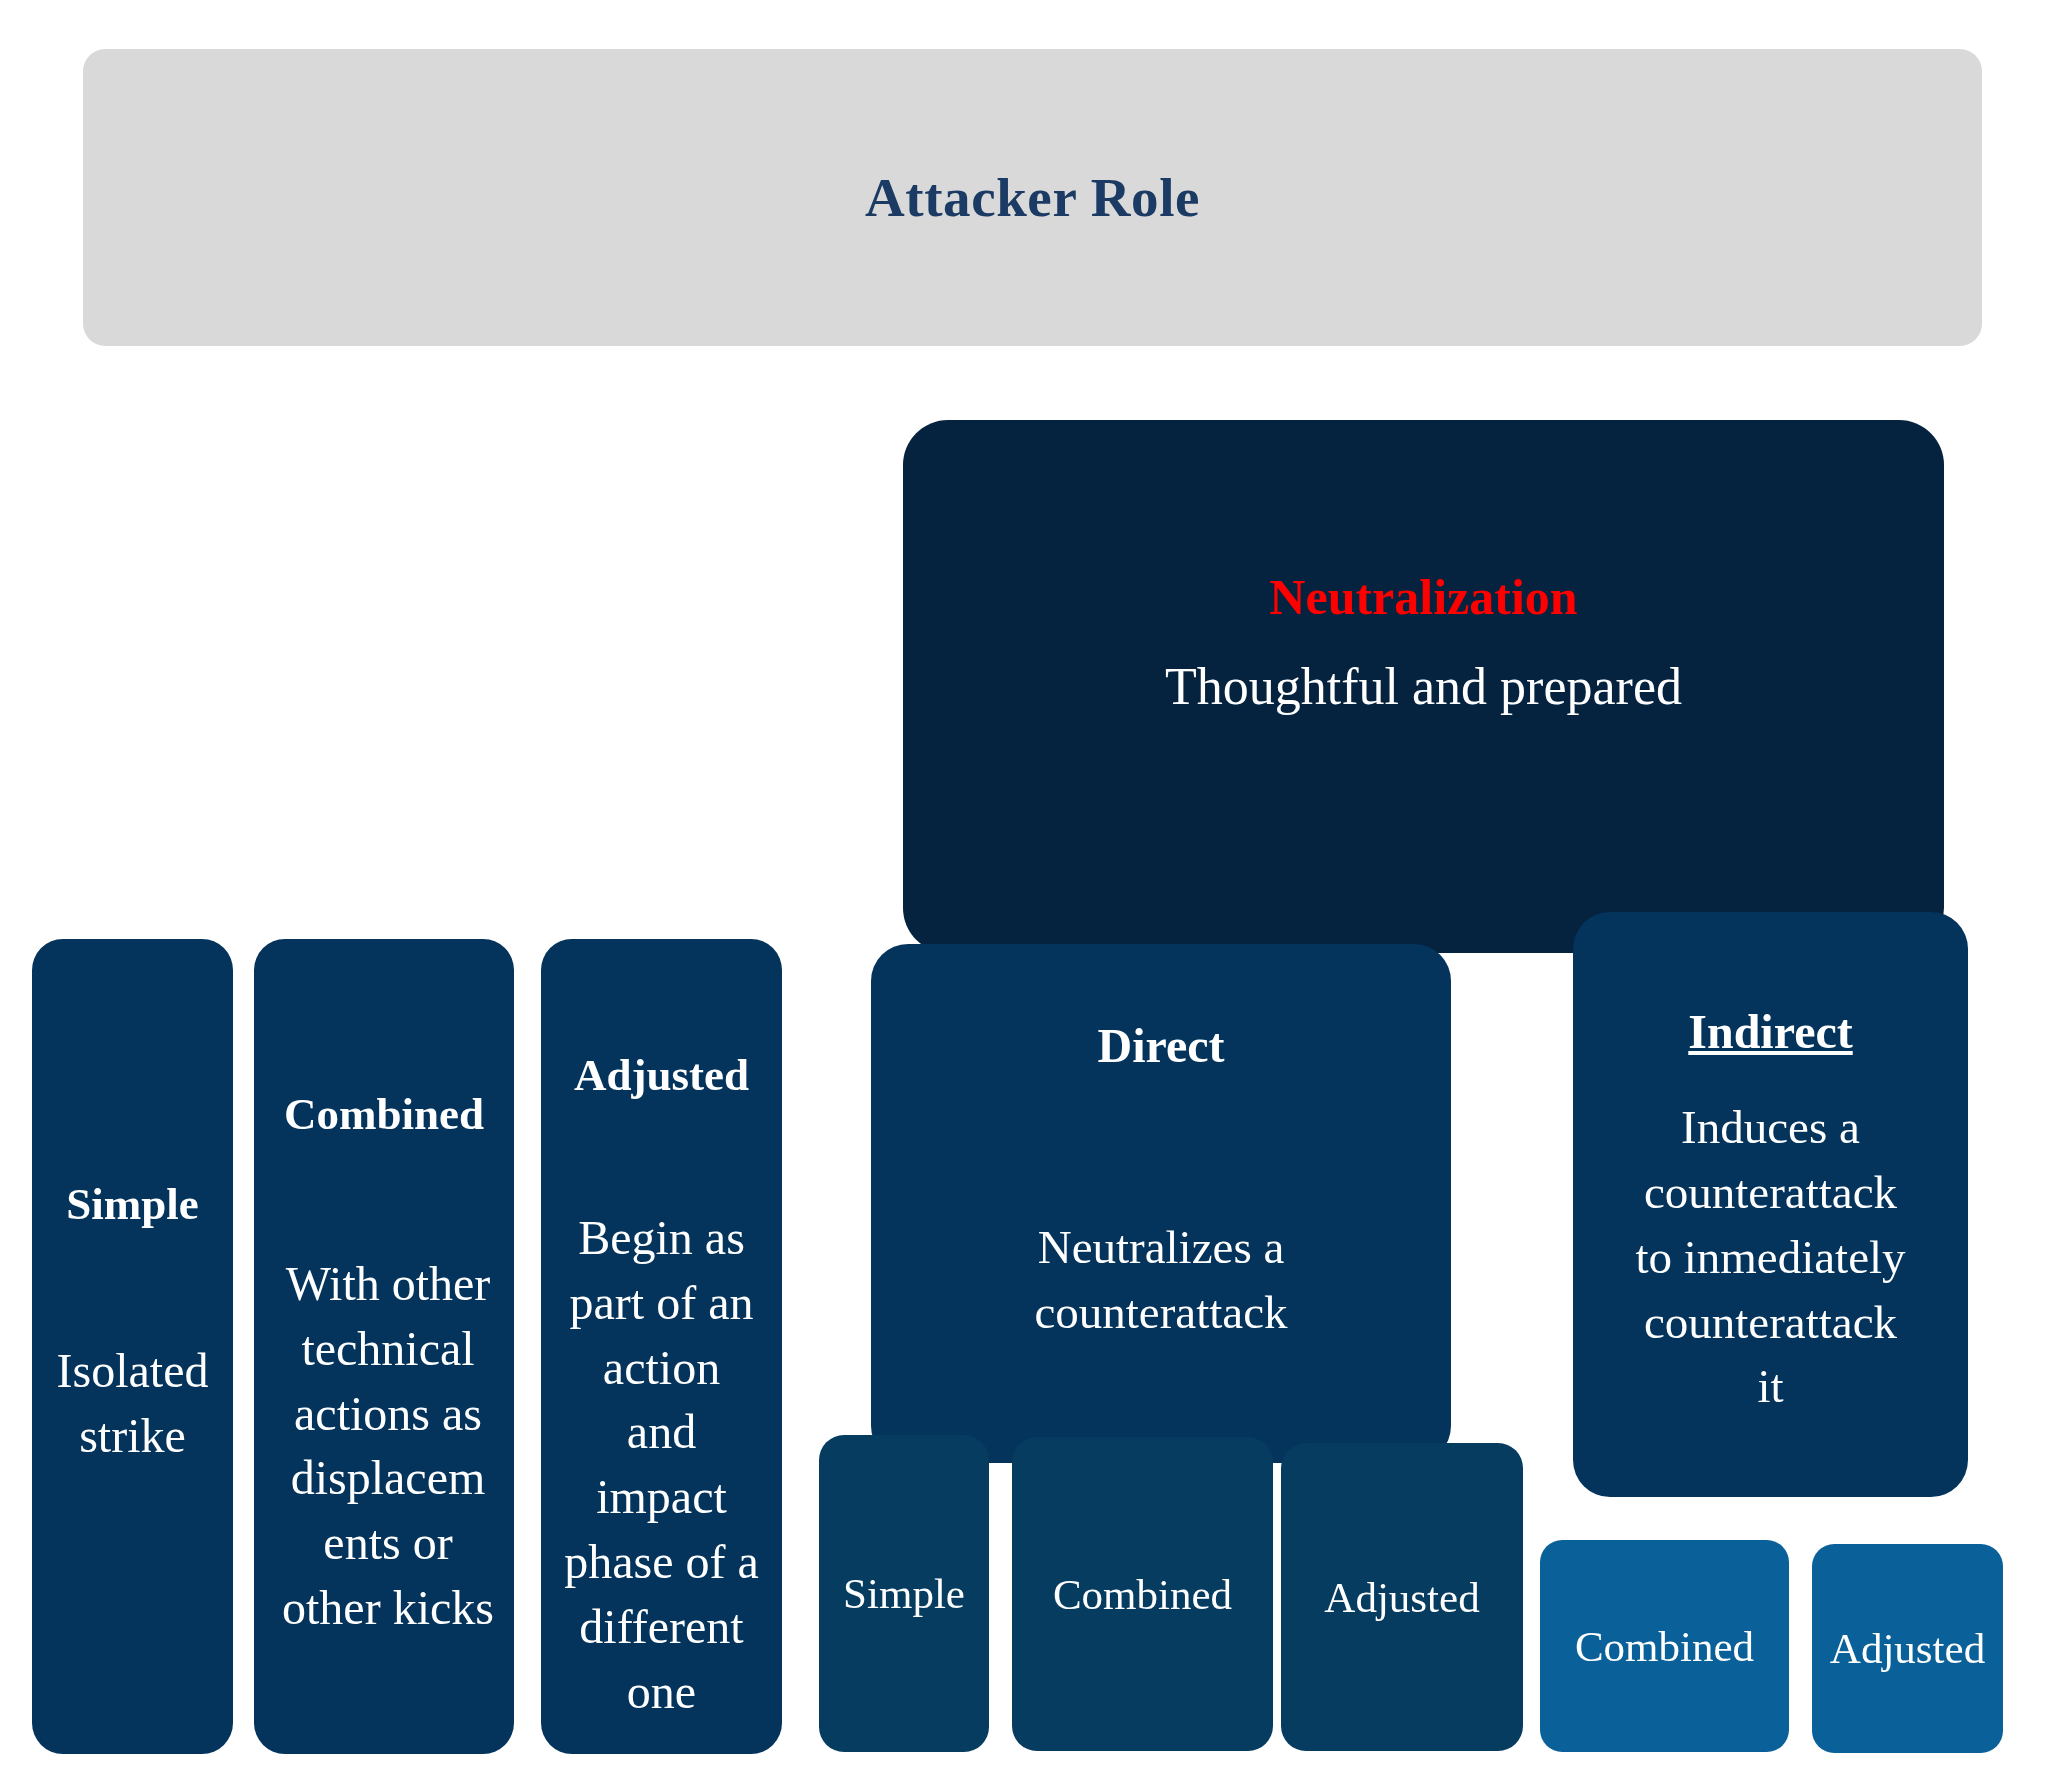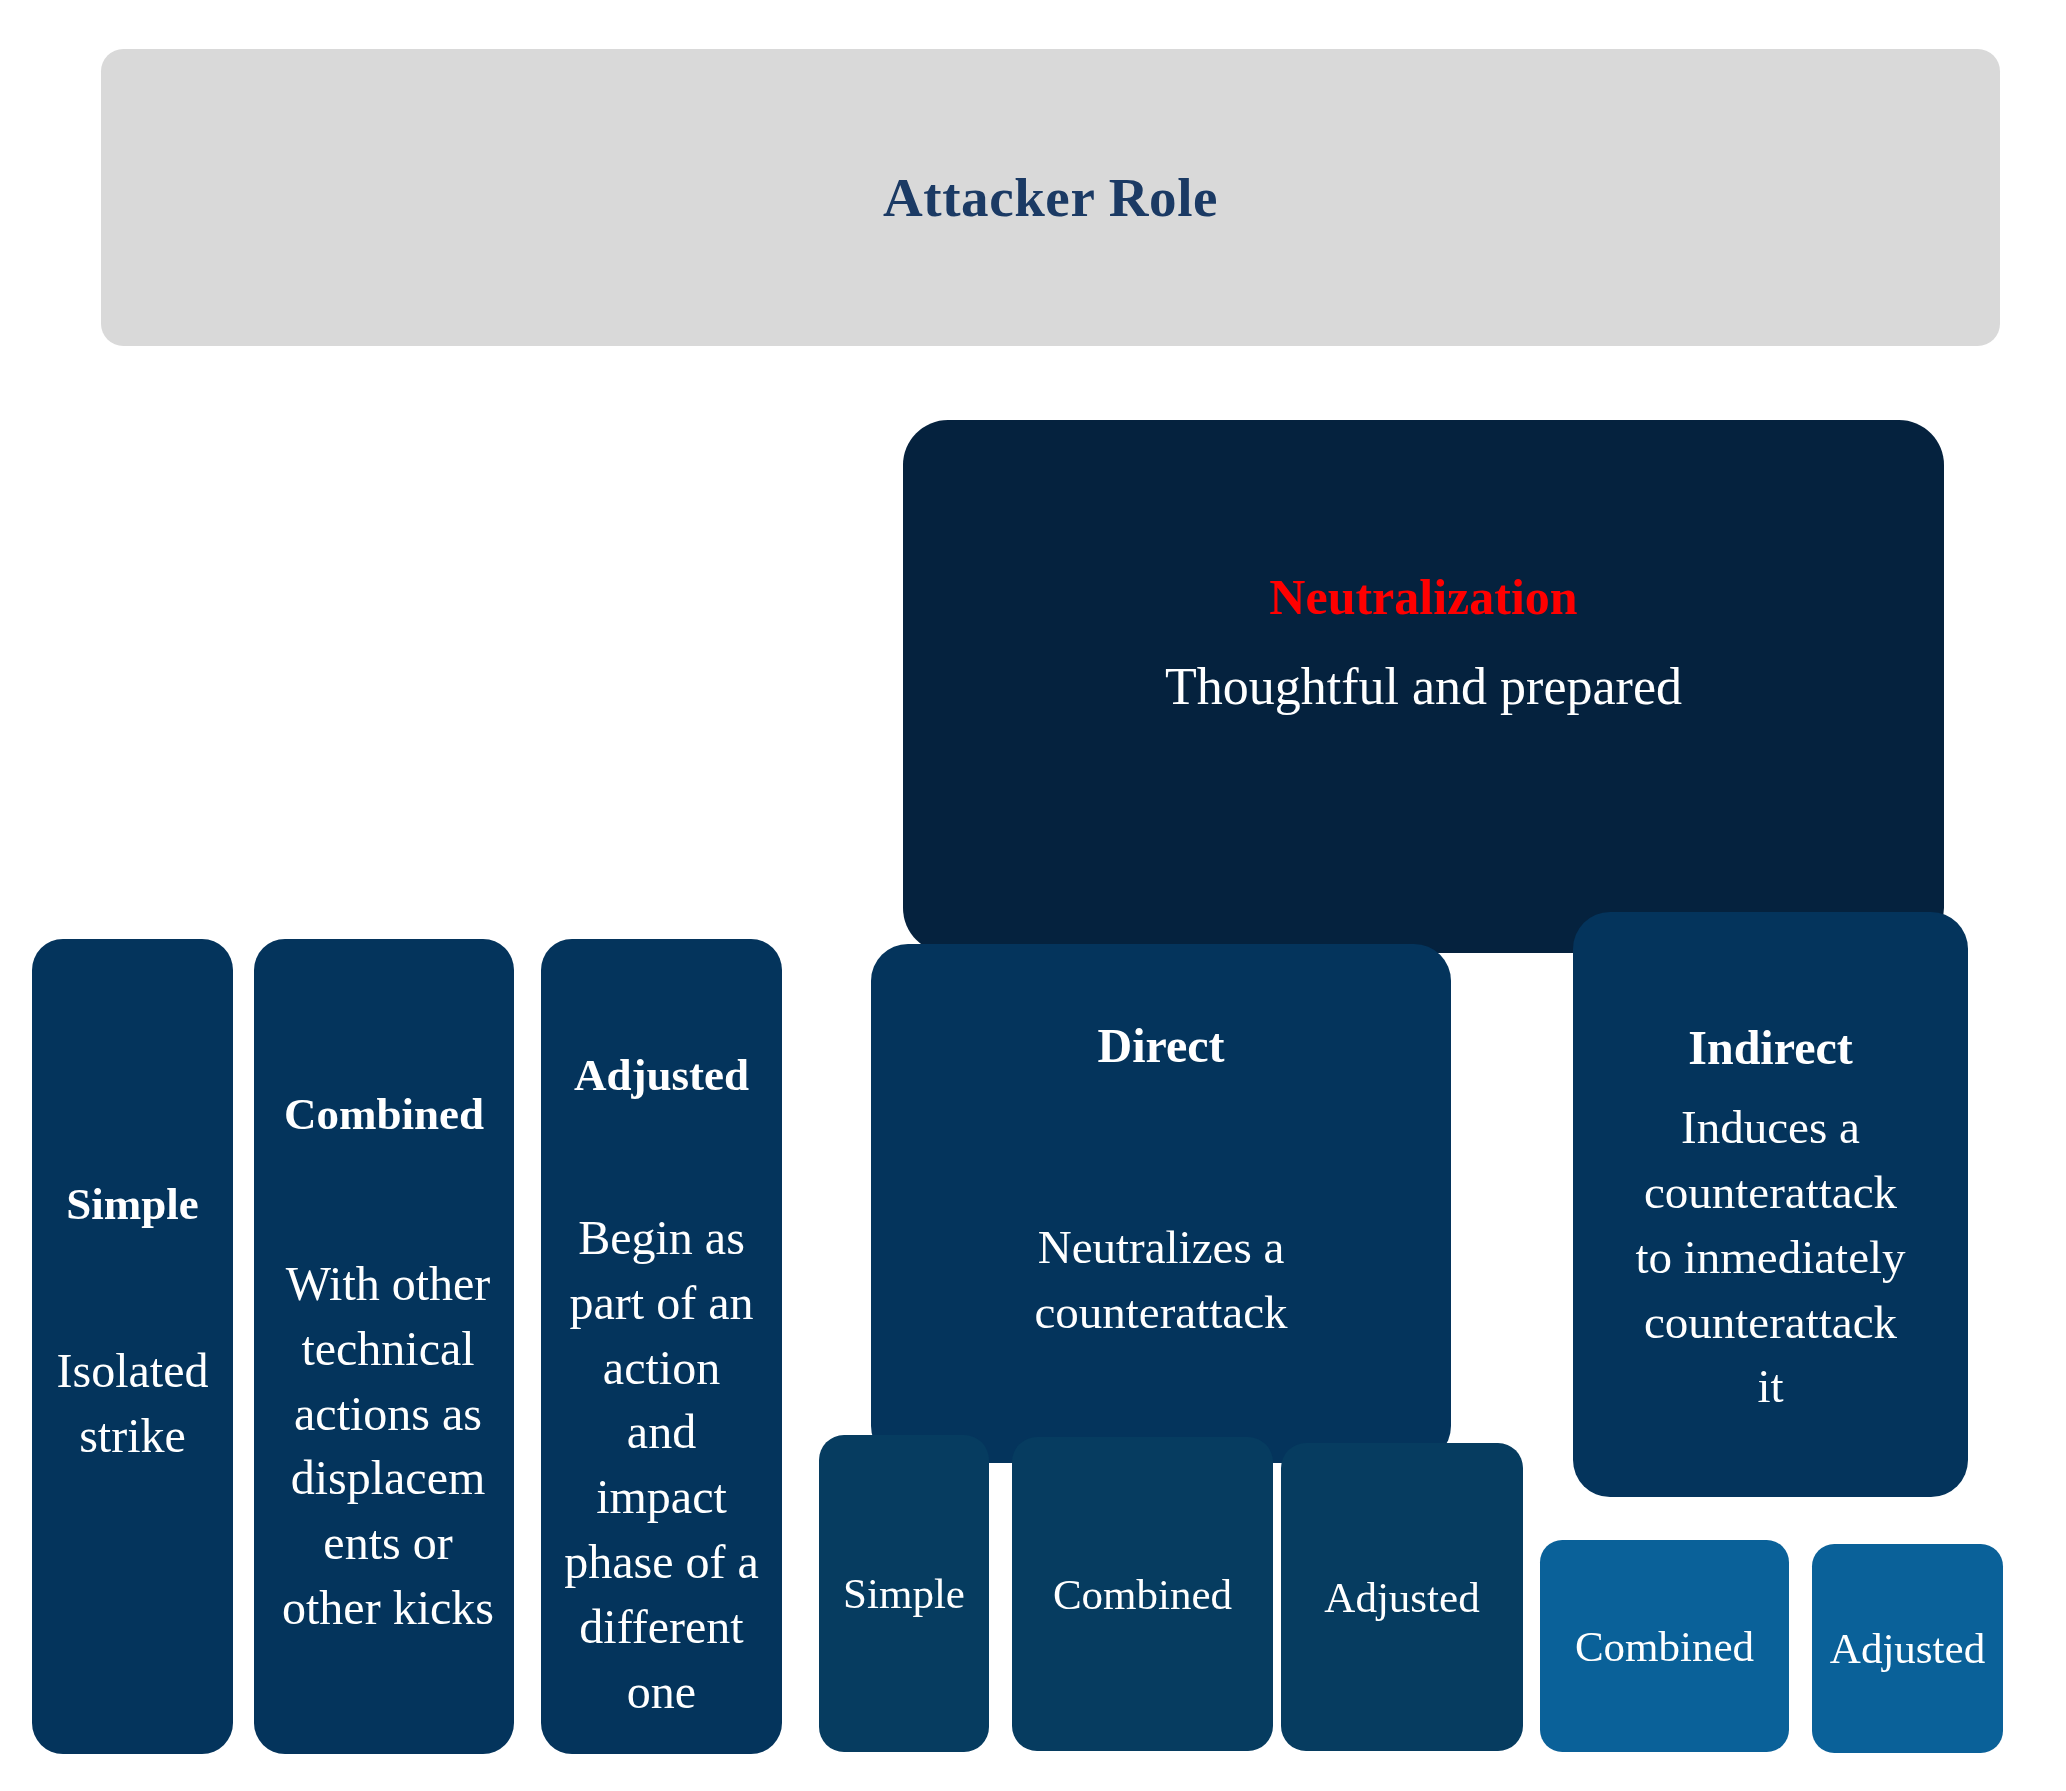--- a/index.html
+++ b/index.html
@@ -16,21 +16,21 @@
     font-family: "Liberation Serif", "DejaVu Serif", serif;
   }
   .abs { position: absolute; }
 
   
   .header-bar {
     left: 83px; top: 49px;
     width: 1899px; height: 297px;
     background: #D9D9D9;
     border-radius: 22.3px;
-    display: flex; align-items: center; justify-content: center; margin-left: 18px;
+    display: flex; align-items: center; justify-content: center;
   }
   .header-title {
     color: #1B3A64;
     font-size: 55px;
     font-weight: bold;
     letter-spacing: 0.6px;
     text-align: center;
   }
 
   
@@ -139,21 +139,21 @@
 one</div>
   </div>
 
   <div class="abs lvl2" style="left:871px; top:944px; width:580px; height:519px; border-radius:37px;">
     <div class="lvl2-title big-title" style="top:74px;">Direct</div>
     <div class="lvl2-body big-body" style="top:231px;margin-top:40px;">Neutralizes a
 counterattack</div>
   </div>
 
   <div class="abs lvl2" style="left:1573px; top:912px; width:395px; height:585px; border-radius:37px;">
-    <div class="lvl2-title big-title" style="top:108px;">Indirect</div>
+    <div class="lvl2-title big-title" style="top:92px;text-decoration:underline;">Indirect</div>
     <div class="lvl2-body big-body" style="top:183px;">Induces a
 counterattack
 to inmediately
 counterattack
 it</div>
   </div>
 
   <div class="abs lvl3" style="left:819px; top:1435px; width:170px; height:317px;">
     <span>Simple</span>
   </div>

